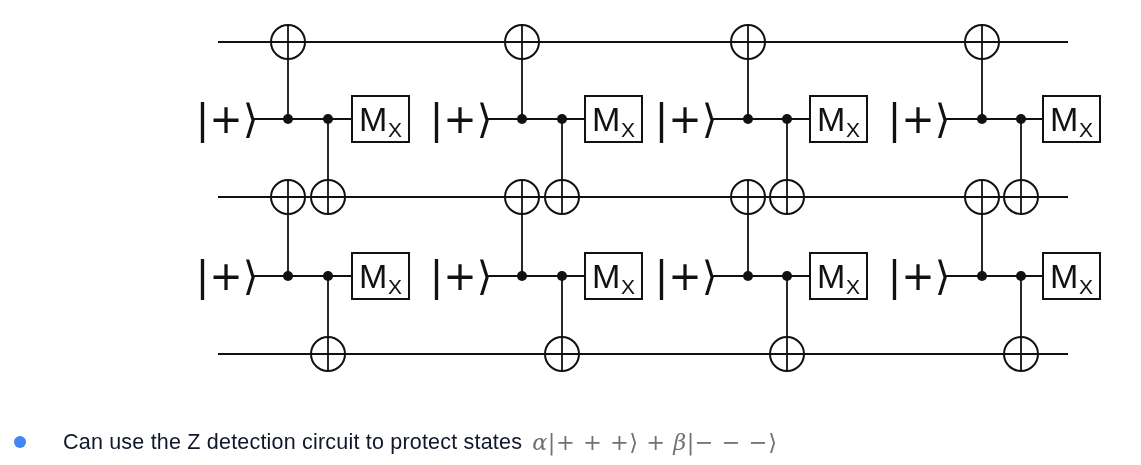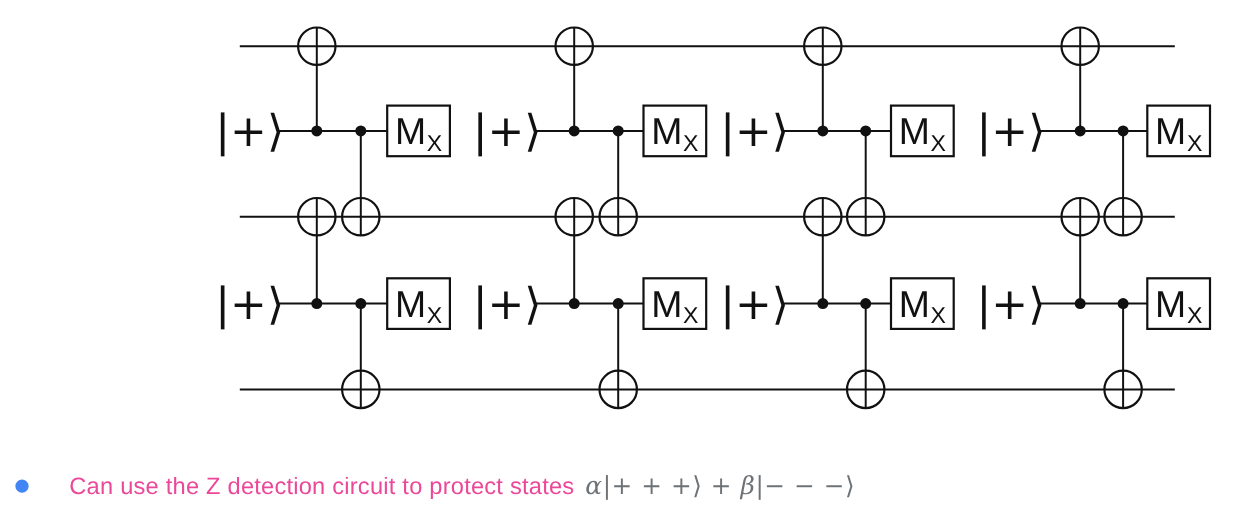--- a/index.html
+++ b/index.html
@@ -142,16 +142,16 @@
       <circle cx="982" cy="276" r="5" fill="#111111" stroke="none"></circle>
       <circle cx="1021" cy="276" r="5" fill="#111111" stroke="none"></circle>
       <text x="919" y="290" text-anchor="middle" fill="#111111" font-family="&quot;DejaVu Sans&quot;, sans-serif" font-size="40px">|+⟩</text>
       <rect x="1043" y="253" width="57" height="46" fill="#ffffff" stroke="#111111" stroke-width="2"></rect>
       <text x="1050" y="288" fill="#111111" font-family="&quot;Liberation Sans&quot;, sans-serif" font-size="34px">M</text>
       <text x="1079" y="294" fill="#111111" font-family="&quot;Liberation Sans&quot;, sans-serif" font-size="21px">X</text>
     </svg>
 
   <div class="bullet-line">
     <span class="bullet-dot" style="background: rgb(66, 133, 244);"></span>
-    <span class="bullet-text" style="color: #ec4899;">Can use the Z detection circuit to protect states</span>
+    <span class="bullet-text" style="color: #0f172a;">Can use the Z detection circuit to protect states</span>
     <span class="bullet-math" style="color: rgb(109, 114, 119); margin-left: 10px;"><span class="it">α</span><span>|+ + +⟩ + </span><span class="it">β</span><span>|− − −⟩</span></span>
   </div>
 </div>
 
 </body></html>

